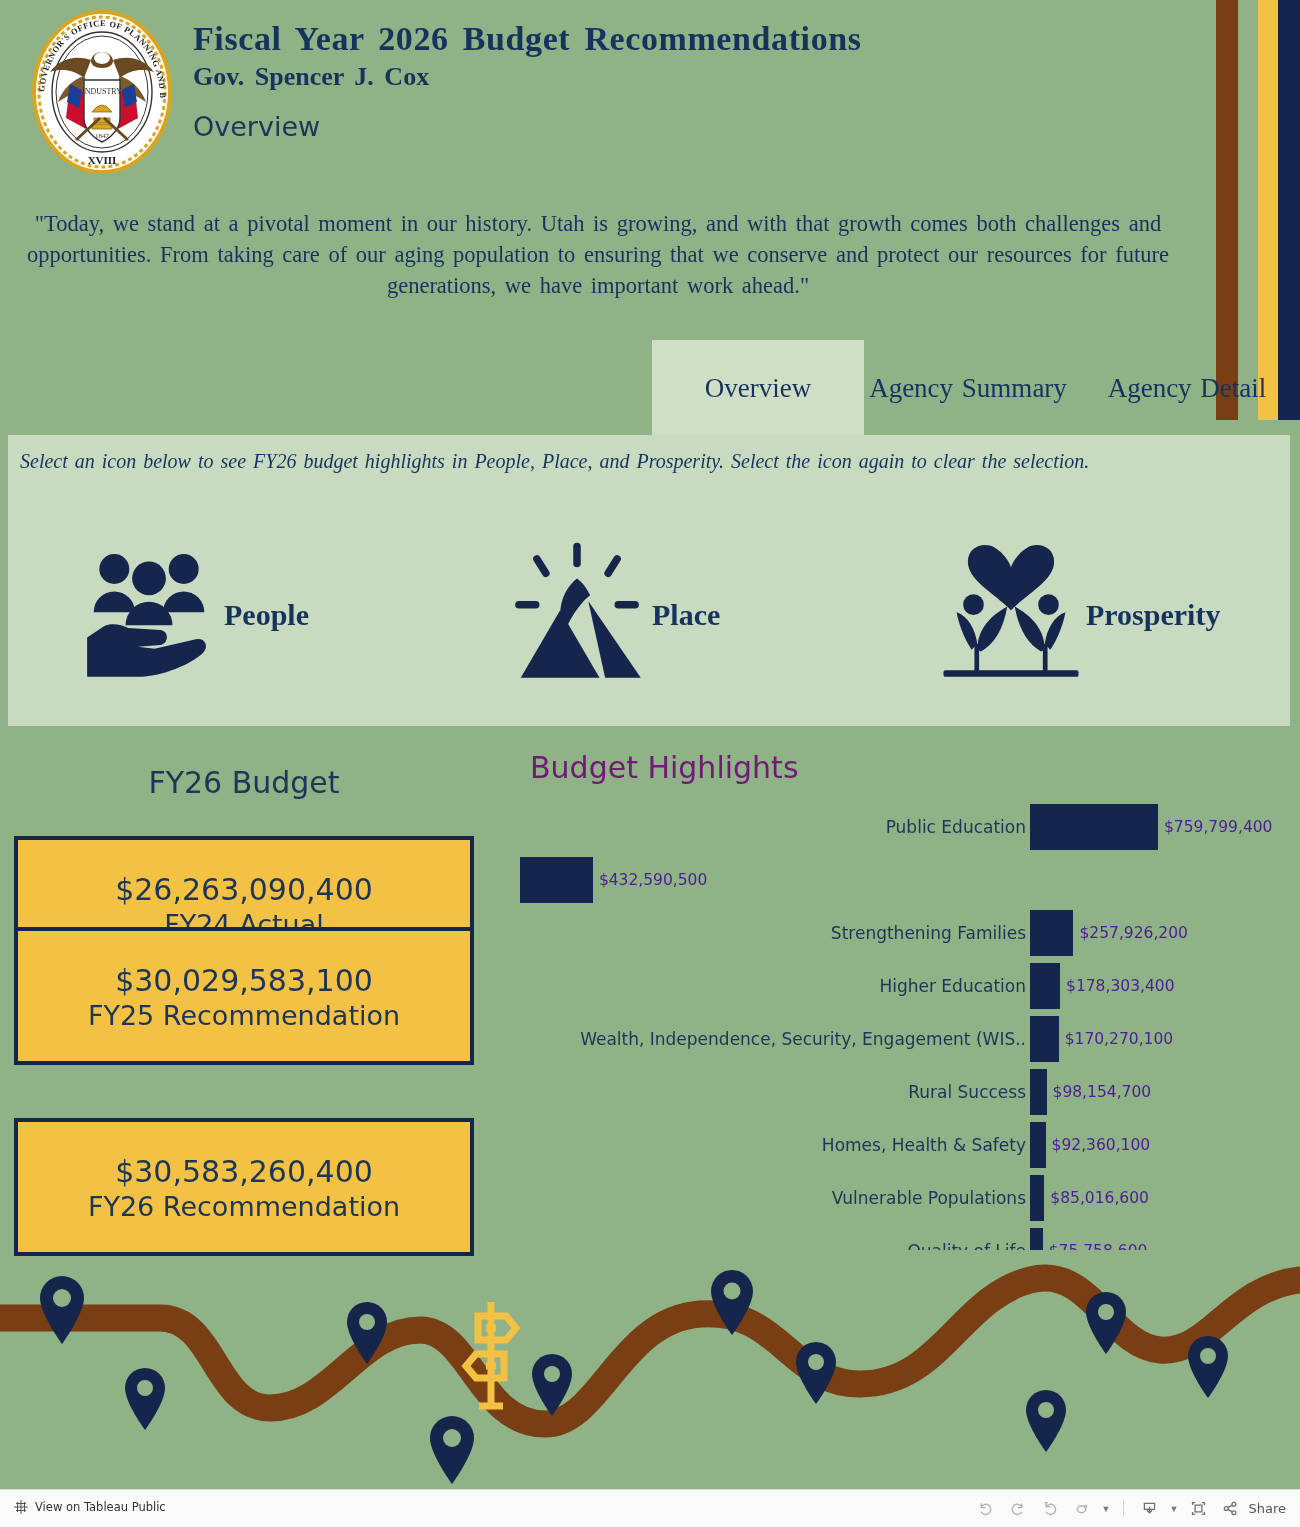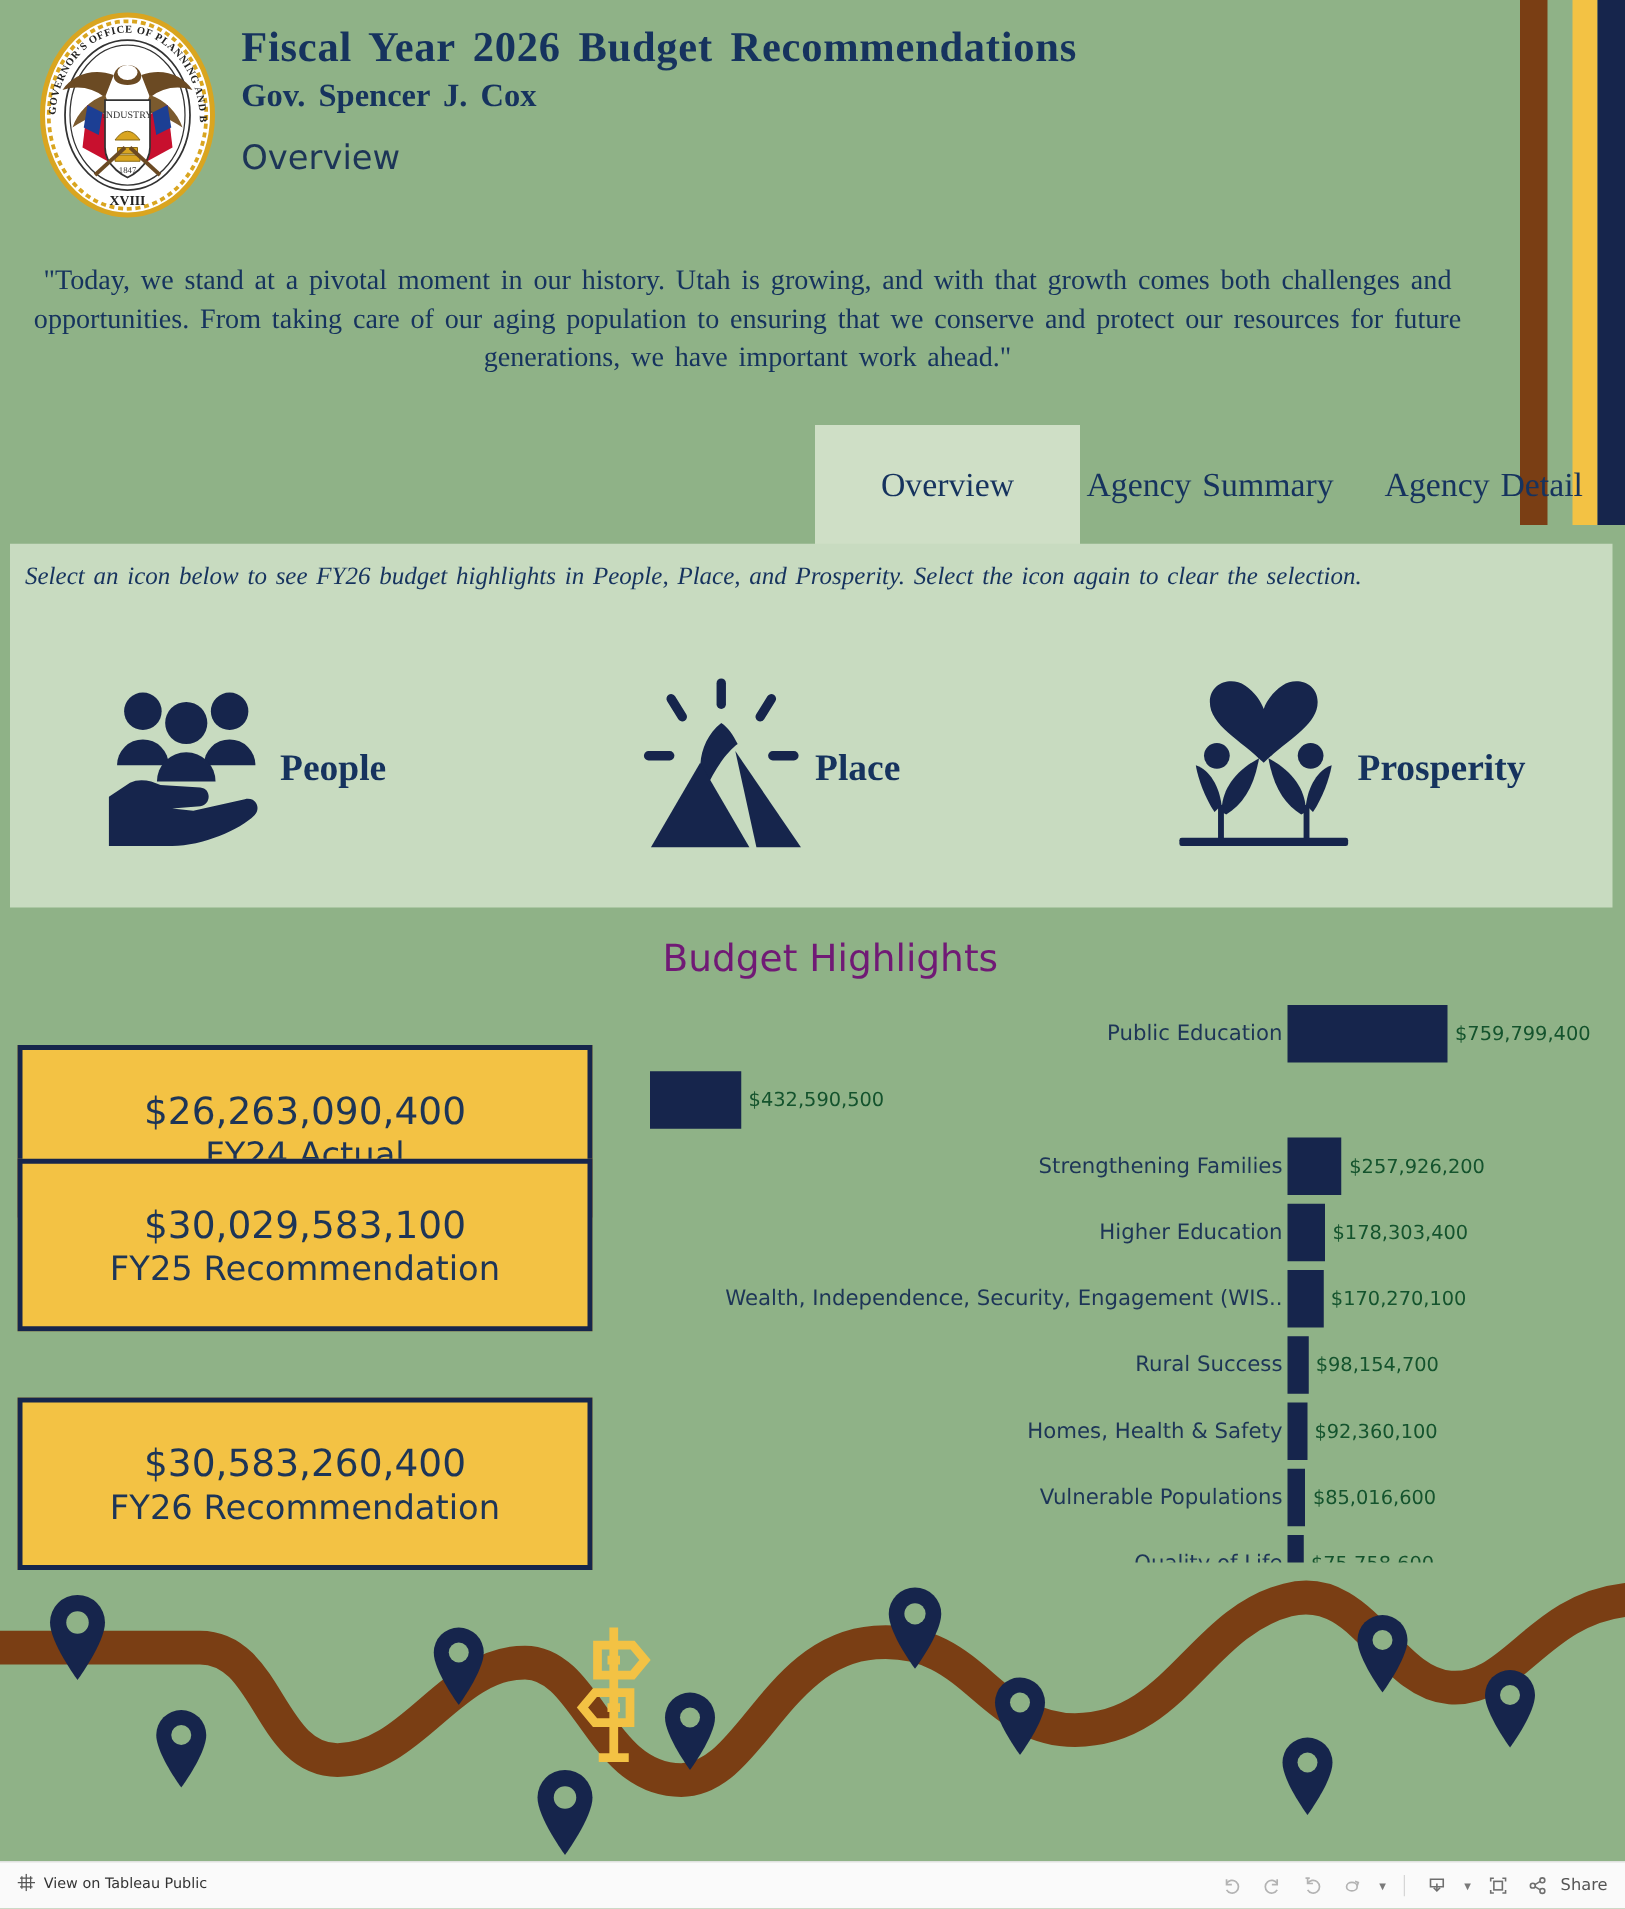--- a/index.html
+++ b/index.html
@@ -108,21 +108,21 @@
     overflow: hidden;
   }
   .bh-row { position: absolute; left: 0; width: 780px; height: 53px; display: flex; align-items: center; }
   .bh-label {
     width: 510px; text-align: right; padding-right: 4px;
     font-family: "DejaVu Sans", sans-serif; font-size: 17px; color: #1d3557;
     white-space: nowrap; overflow: hidden;
   }
   .bh-bar { height: 46px; background: #16254c; flex: 0 0 auto; }
   .bh-value {
-    font-family: "DejaVu Sans", sans-serif; font-size: 15.5px; color: #14532d;
+    font-family: "DejaVu Sans", sans-serif; font-size: 15.5px; color: #4c1d95;
     margin-left: 6px; white-space: nowrap;
   }
 
   
   .road { position: absolute; left: 0; top: 1258px; width: 1300px; height: 232px; }
 
   
   .footer {
     position: absolute; left: 0; bottom: 0; width: 1300px; height: 38px;
     background: #fafafa; border-top: 1px solid #e0e0e0;
@@ -265,20 +265,21 @@
               <rect x="8" y="140" width="144" height="7" rx="2"></rect>
             </g>
           </svg>
         </div>
         <div class="icon-label">Prosperity</div>
       </div>
 
     </div>
   </div>
 
+  <div class="budget-title">FY26 Budget</div>
 
   <div class="budget-box bb1">
     <div class="bb-amount">$26,263,090,400</div>
     <div class="bb-label">FY24 Actual</div>
   </div>
   <div class="budget-box bb2">
     <div class="bb-amount">$30,029,583,100</div>
     <div class="bb-label">FY25 Recommendation</div>
   </div>
   <div class="budget-box bb3">

